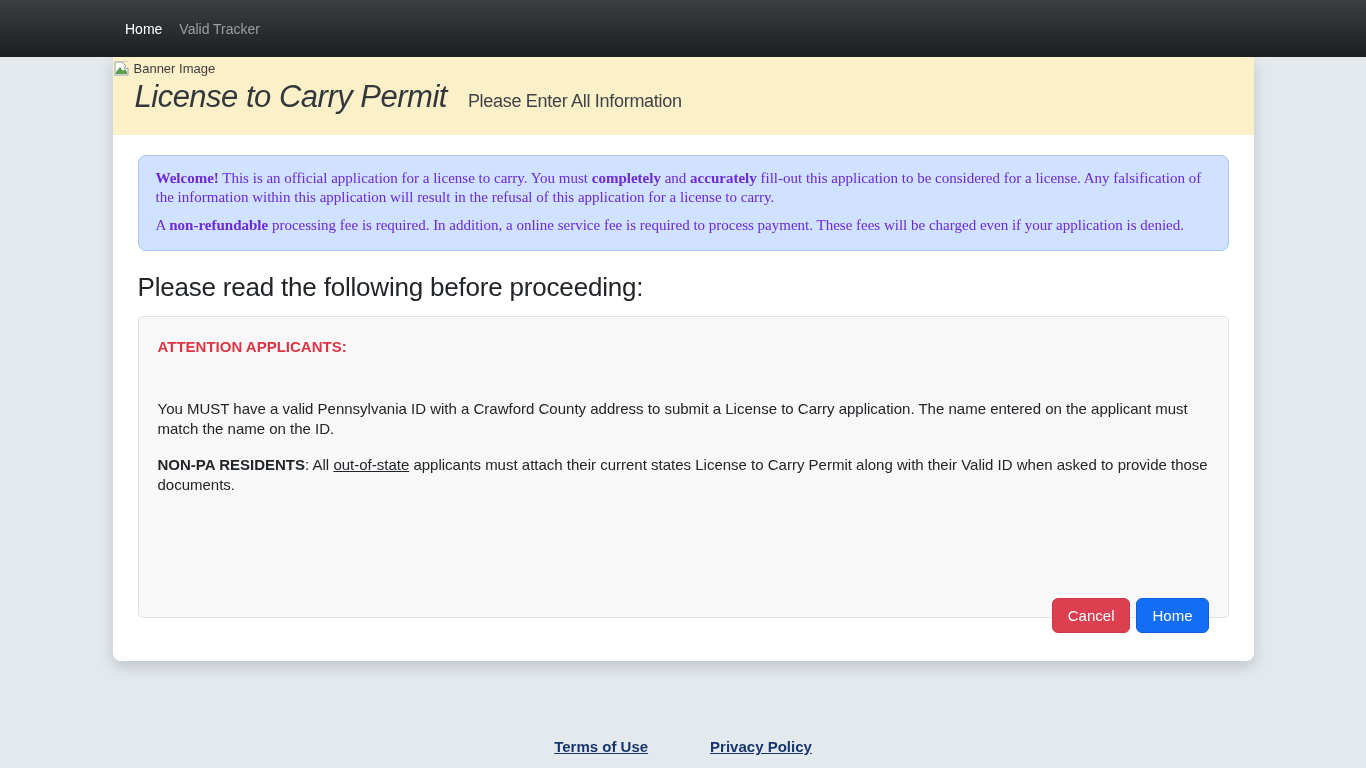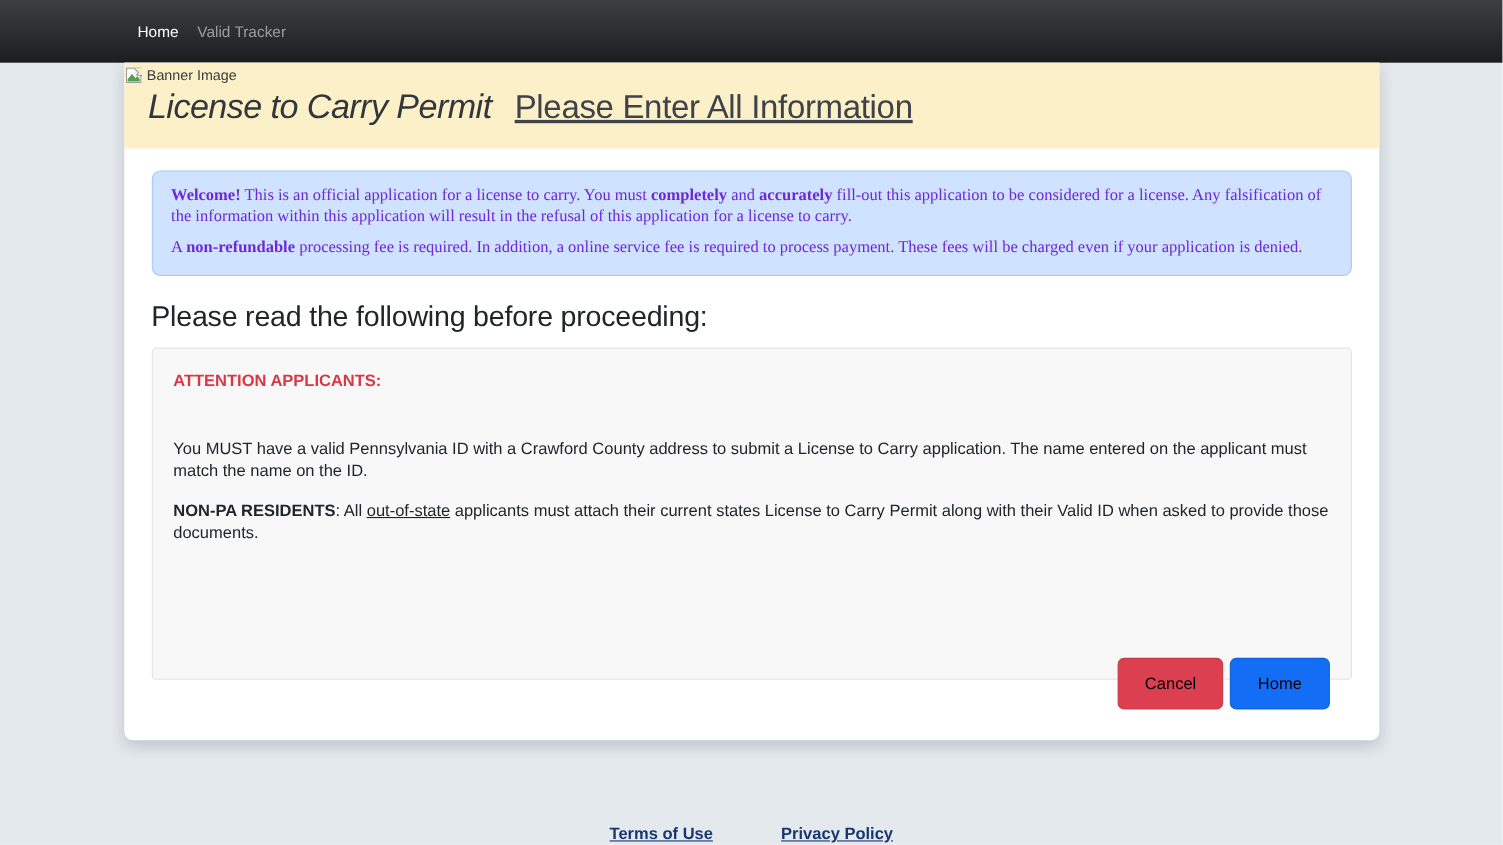--- a/index.html
+++ b/index.html
@@ -66,26 +66,25 @@
     align-items: baseline;
   }
   .banner-title {
     font-size: 31px;
     font-weight: 500;
     color: #32373c;
     letter-spacing: -0.5px;
     font-style: italic;
   }
   .banner-subtitle {
-    font-size: 30px;
+    font-size: 18px;
     font-weight: 400;
     color: #3d4349;
     margin-left: 21px;
     letter-spacing: -0.3px;
-    text-decoration: underline;
   }
 
   .content { padding: 0 25px; }
 
   
   .welcome-alert {
     margin-top: 20px;
     background: #cfe2ff;
     border: 1px solid #a9c7f5;
     border-radius: 8px;
@@ -139,23 +138,23 @@
     gap: 6px;
     margin-top: -20px;
     padding-right: 20px;
     position: relative;
   }
   .btn {
     border: none;
     border-radius: 6px;
     font-family: "Liberation Sans", sans-serif;
     font-size: 15px;
-    color: #000000;
-    padding: 8px 24px;
-    height: 47px;
+    color: #ffffff;
+    padding: 8px 15px;
+    height: 35px;
     cursor: pointer;
   }
   .btn-danger { background: #dc4050; border: 1px solid #c93a48; }
   .btn-primary { background: #146ef5; border: 1px solid #0d5fd9; }
 
   
   .footer {
     margin-top: 77px;
     display: flex;
     justify-content: center;

